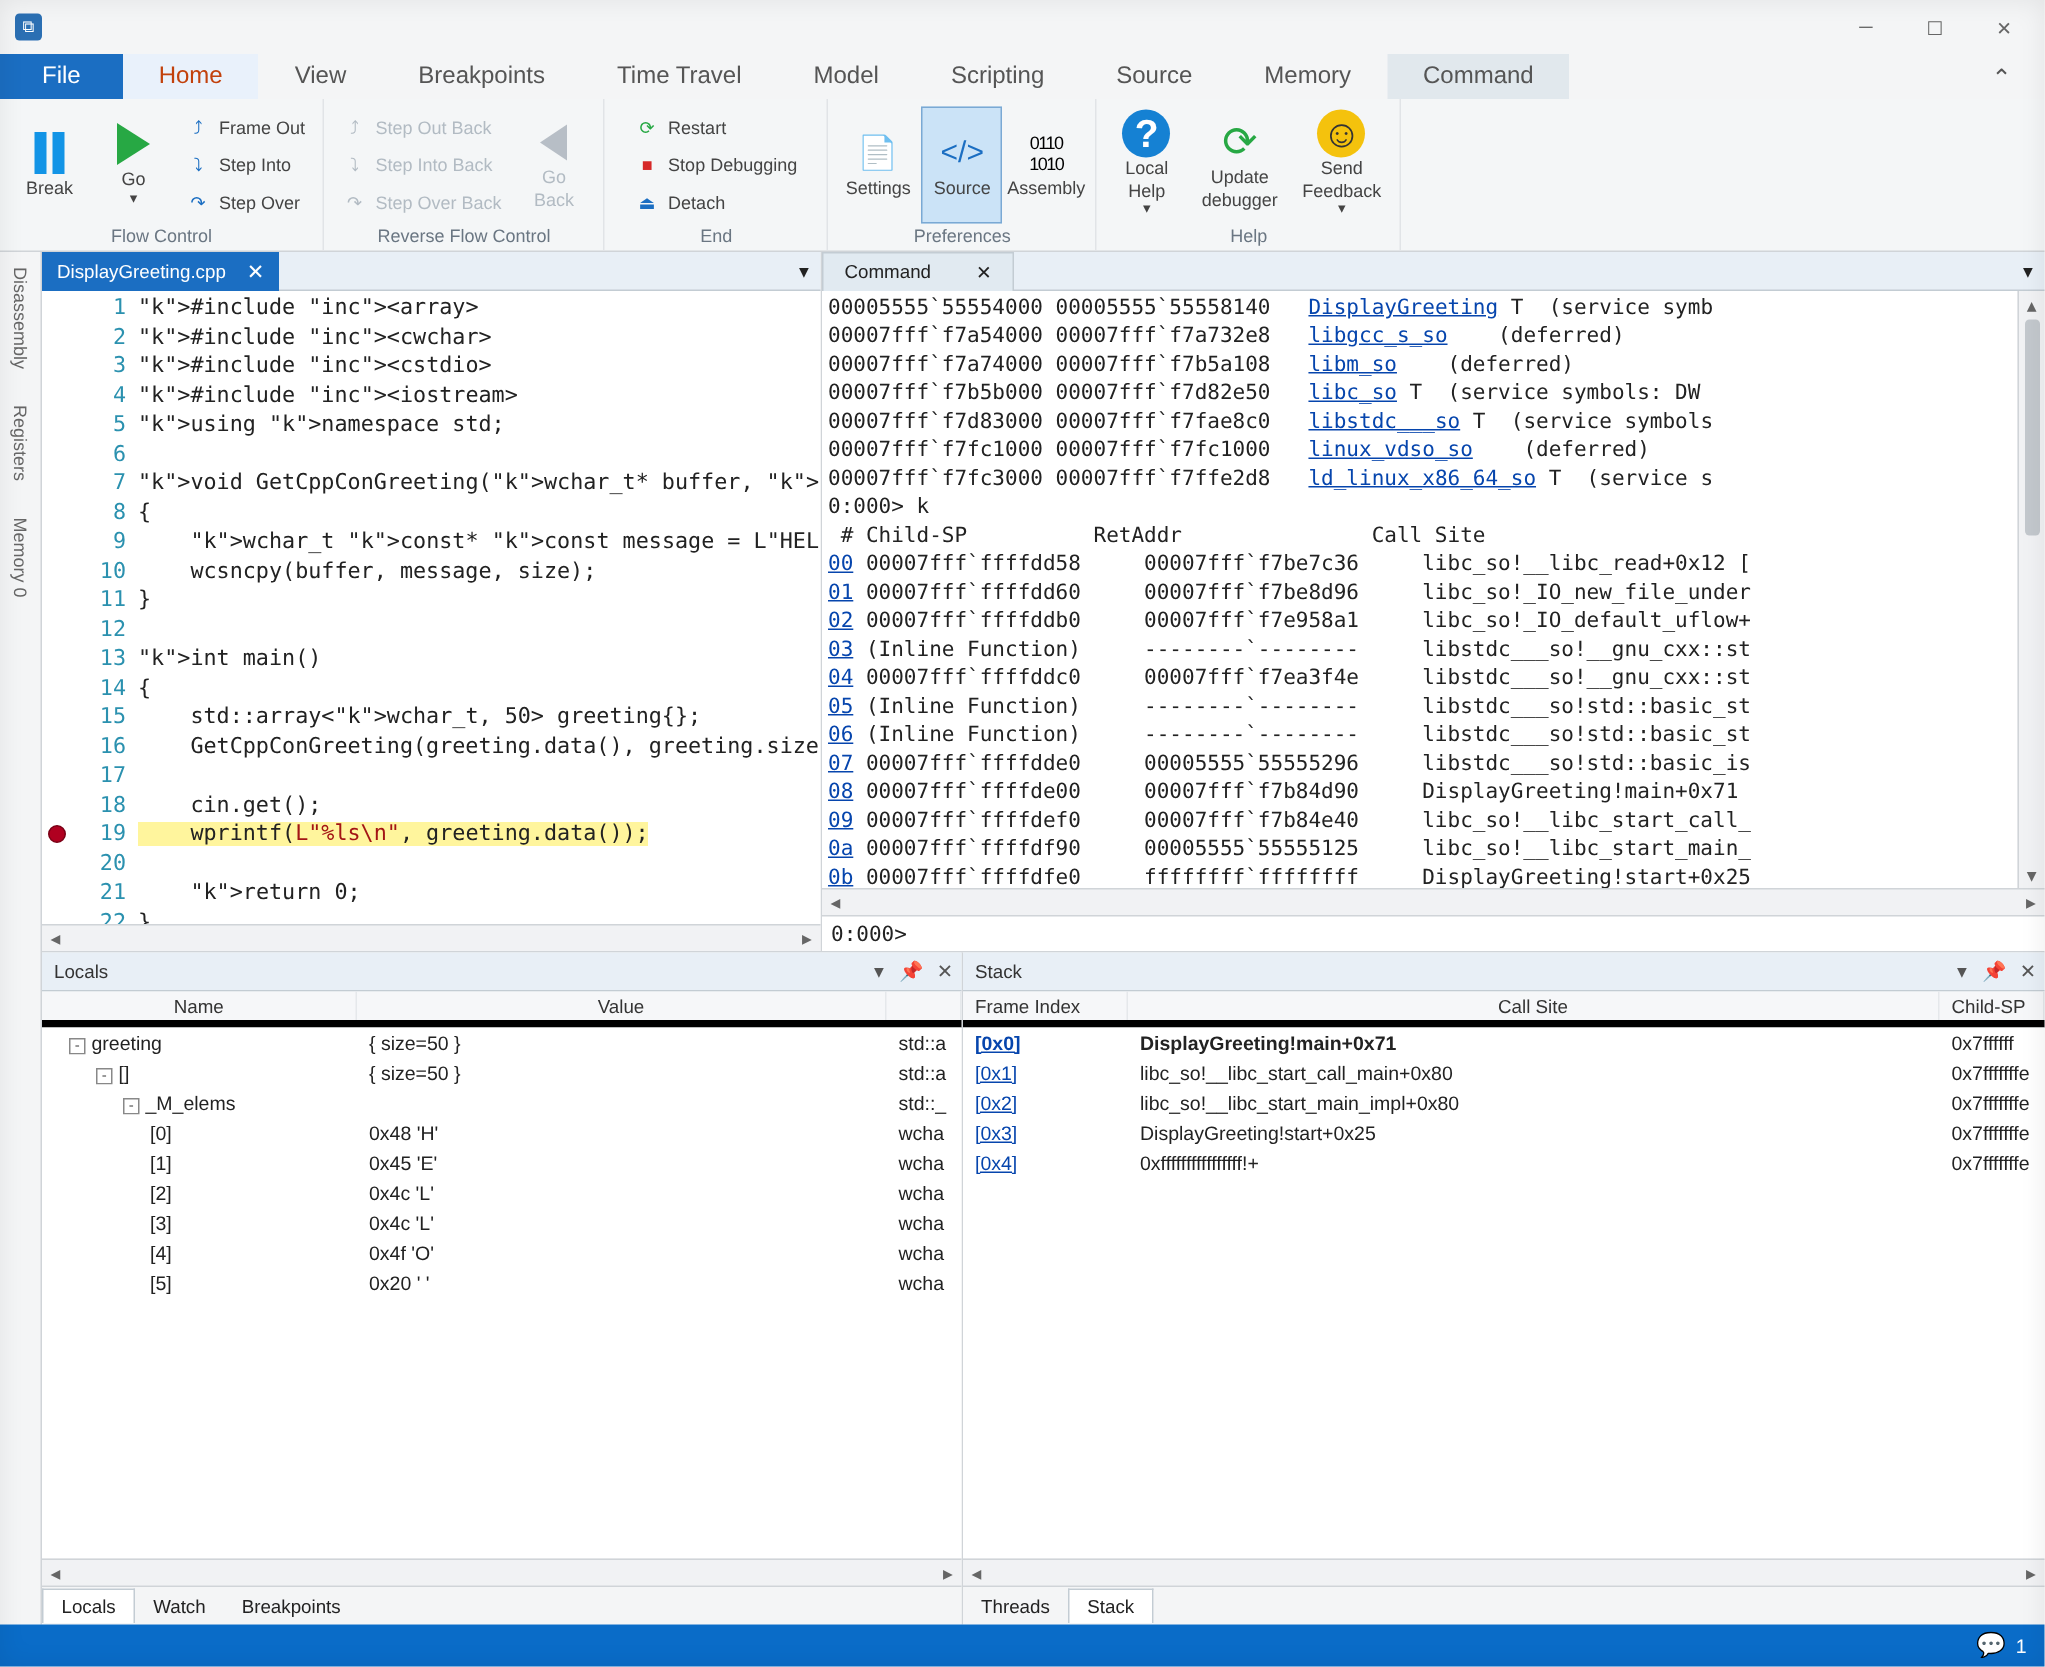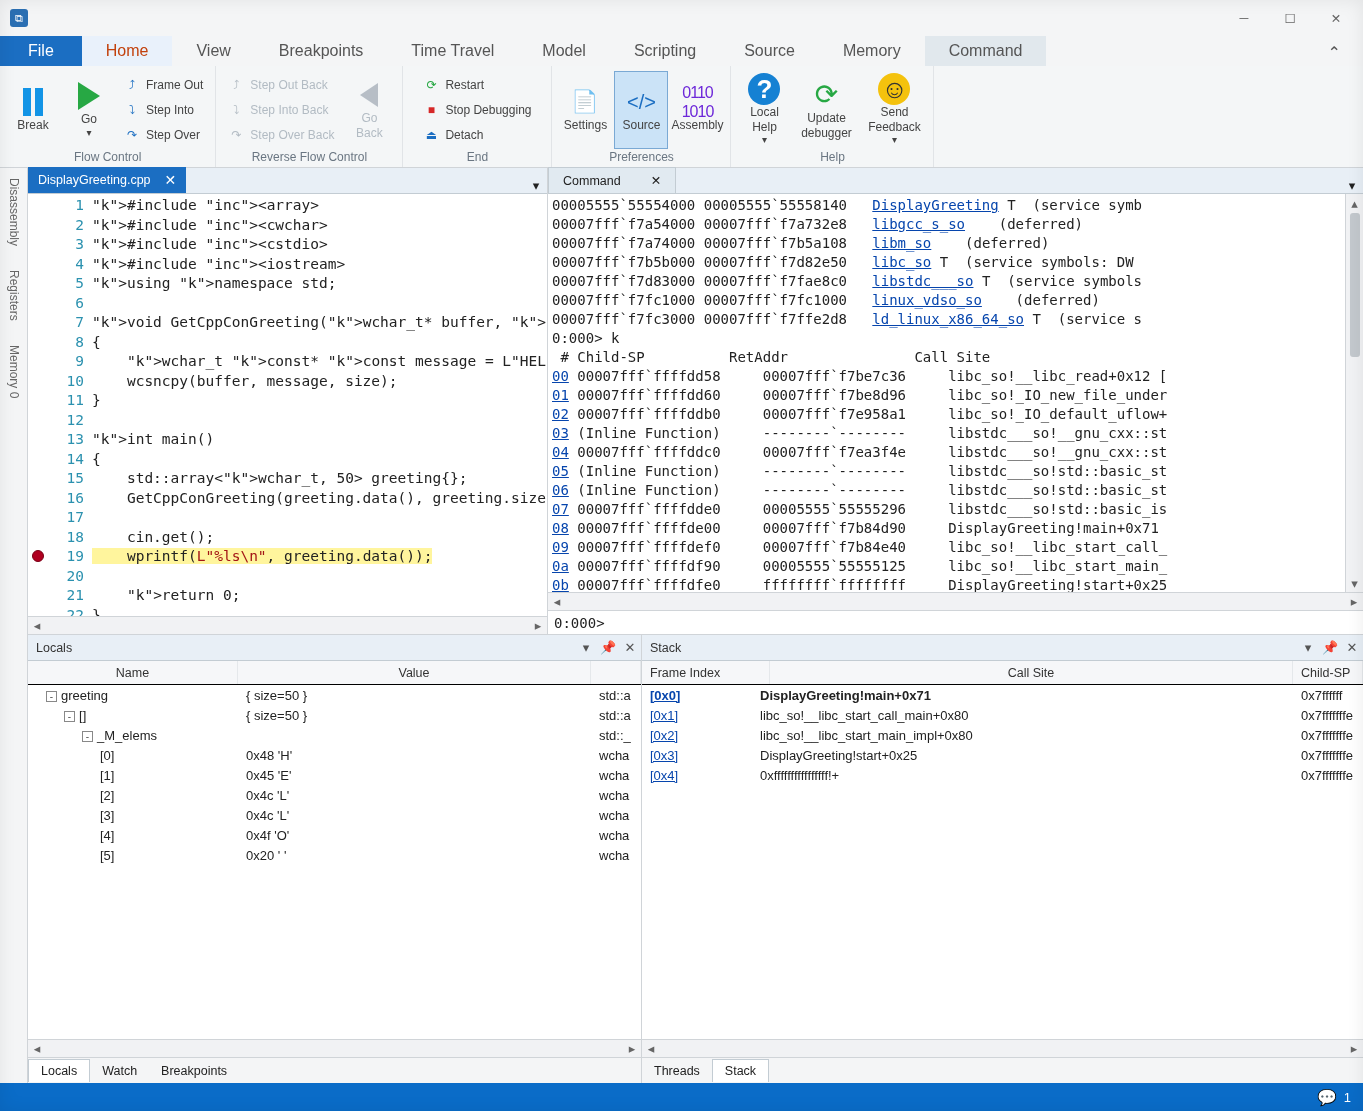--- a/index.html
+++ b/index.html
@@ -41,21 +41,21 @@
 .sidetab{writing-mode:vertical-rl;font-size:12px;color:#666;cursor:pointer;padding:4px 2px}
 .content{flex:1;display:flex;flex-direction:column;min-width:0}
 .row1{height:466px;display:flex;min-height:0}
 .row2{flex:1;display:flex;min-height:0;border-top:1px solid #d0d4d8}
 
 .pane{display:flex;flex-direction:column;min-width:0;min-height:0;border-right:1px solid #d0d4d8}
 .pane:last-child{border-right:none}
 .panehead{height:26px;background:#e8eff6;display:flex;align-items:center;padding-left:8px;font-size:12.5px;color:#333;border-bottom:1px solid #c3ccd3}
 .panehead .spacer{flex:1}
 .panehead .hb{width:22px;height:22px;display:flex;align-items:center;justify-content:center;color:#555;cursor:pointer;font-size:13px}
-.tabhead{display:flex;height:26px;align-items:flex-end;background:#e8eff6;border-bottom:1px solid #c3ccd3}
+.tabhead{display:flex;height:26px;align-items:center;background:#e8eff6;border-bottom:1px solid #c3ccd3}
 .filetab{background:#1b6ec2;color:#fff;height:26px;display:flex;align-items:center;padding:0 10px;font-size:12.5px;gap:14px}
 .filetab .x{cursor:pointer;font-size:14px}
 .cmdtab{background:#e1eaf1;height:26px;display:flex;align-items:center;padding:0 14px;gap:30px;border:1px solid #c3ccd3;border-bottom:none;font-size:12.5px}
 
 .source{flex:1;display:flex;overflow:hidden;font-family:Consolas,monospace;font-size:14.5px;line-height:19.5px;background:#fff}
 .gutter{width:64px;background:#fff;text-align:right;color:#2b91af;padding:2px 8px 2px 0;position:relative}
 .gutter .bp{position:absolute;left:4px;width:12px;height:12px;background:#b00020;border-radius:50%;border:1px solid #7a0016}
 .code{flex:1;white-space:pre;padding:2px 0;overflow:auto;color:#222}.s{color:#a31515}
 .hl{background:#fff59d}
 
@@ -64,21 +64,21 @@
 .cmdinput{height:24px;border-top:1px solid #d0d4d8;display:flex;align-items:center;font-family:Consolas,monospace;font-size:14px;padding-left:6px;color:#222}
 .cmdinput input{border:none;outline:none;flex:1;font-family:inherit;font-size:inherit}
 
 .hscroll{height:18px;border-top:1px solid #d0d4d8;background:#f1f2f4;display:flex;align-items:center}
 .hscroll .arr{width:18px;height:16px;display:flex;align-items:center;justify-content:center;color:#666;cursor:pointer}
 .hscroll .track{flex:1;height:8px}
 .vscroll{width:18px;background:#f1f2f4;display:flex;flex-direction:column;align-items:center;border-left:1px solid #d0d4d8}
 .vscroll .arr{height:18px;width:16px;display:flex;align-items:center;justify-content:center;color:#666;cursor:pointer}
 .vscroll .thmb{width:10px;background:#c3c8cd;border-radius:3px;margin:1px 0}
 
-.gridhead{display:flex;height:24px;align-items:center;background:#f6f7f9;border-bottom:1px solid #000000;font-size:12.5px;color:#333}
+.gridhead{display:flex;height:24px;align-items:center;background:#f6f7f9;border-bottom:5px solid #000000;font-size:12.5px;color:#333}
 .gh{padding:0 8px;border-right:1px solid #e5e8eb;height:100%;display:flex;align-items:center}
 .gridbody{flex:1;overflow:auto;font-size:13px;background:#fff}
 .grow{display:flex;height:20px;align-items:center}
 .gc{padding:0 8px;overflow:hidden;text-overflow:ellipsis;white-space:nowrap}
 .tree-t{display:inline-block;width:11px;height:11px;border:1px solid #888;text-align:center;line-height:9px;font-size:10px;margin-right:4px;color:#555;cursor:pointer}
 
 .btabs{height:26px;display:flex;align-items:center;background:#f4f5f6;border-top:1px solid #d0d4d8;font-size:12.5px}
 .btab{padding:4px 12px;cursor:pointer}
 .btab.sel{border:1px solid #c3ccd3;border-bottom:none;background:#fff}
 
@@ -197,21 +197,21 @@
     <div class="items">
       <div class="rbbtn-v">
             <div class="ic" style="color:#6a7682;font-size:22px">📄</div>
             <span>Settings</span>
           </div>
       <div class="rbbtn-v sel">
             <div class="ic" style="color:#1b6ec2;font-size:20px">&lt;/&gt;</div>
             <span>Source</span>
           </div>
       <div class="rbbtn-v">
-            <div class="ic" style="color:#6d28d9;font-size:16px;letter-spacing:-1px">0110<br>1010</div>
+            <div class="ic" style="color:#000000;font-size:12px;letter-spacing:-1px">0110<br>1010</div>
             <span>Assembly</span>
           </div>
     </div>
     <div class="glabel">Preferences</div>
   </div>
   <div class="group">
     <div class="items">
       <div class="rbbtn-v caret">
             <div class="ic">
               <div class="circ blue">?</div>
@@ -414,21 +414,21 @@
 
       <div class="pane" style="flex:1">
         <div class="panehead">
           <span>Stack</span>
               <div class="spacer"></div>
           <div class="hb">▾</div>
           <div class="hb">📌</div>
           <div class="hb">✕</div>
         </div>
         <div class="gridhead">
-          <div class="gh" style="width:128px">Frame Index</div>
+          <div class="gh" style="width:110px">Frame Index</div>
           <div class="gh" style="flex:1;justify-content:center">Call Site</div>
           <div class="gh" style="width:70px">Child-SP</div>
         </div>
         <div class="gridbody" id="stackbody">
               <div class="grow">
                 <div class="gc" style="width:110px"><span class="lnk" style="font-weight:bold;color:#0645ad;text-decoration:underline">[0x0]</span></div>
                 <div class="gc" style="flex:1;font-weight:bold;">DisplayGreeting!main+0x71</div>
                 <div class="gc" style="width:70px">0x7ffffff</div>
               </div>
               <div class="grow">

